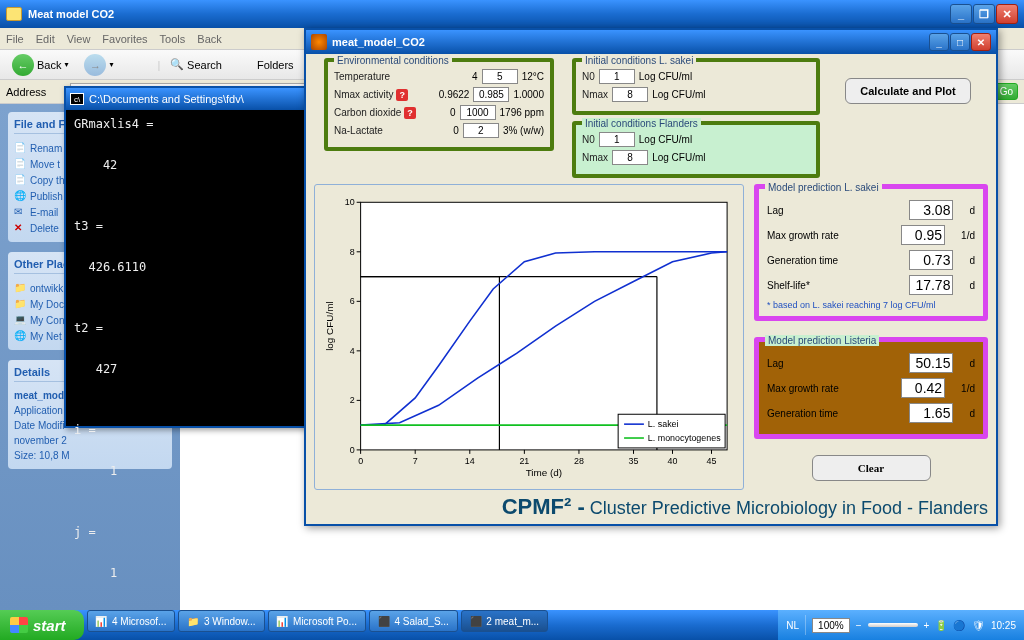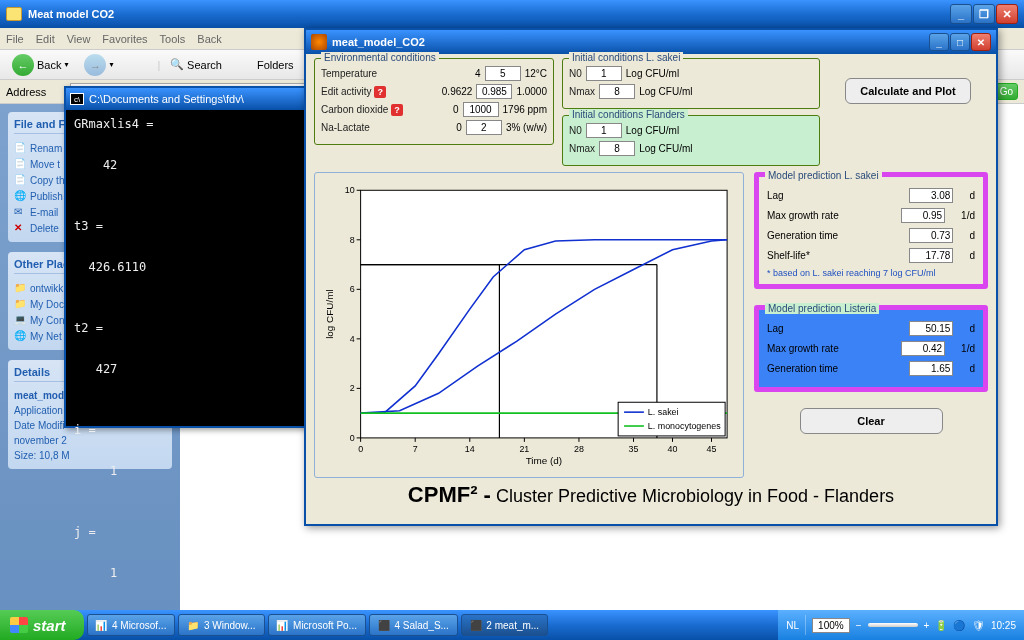--- a/index.html
+++ b/index.html
@@ -40,46 +40,46 @@
 .matlab { position: absolute; left: 304px; top: 28px; width: 694px; height: 498px; background: #ece9d8; border: 2px solid #0850a8; box-shadow: 2px 2px 8px rgba(0,0,0,0.4); }
 .matlab-title { height: 24px; background: linear-gradient(to bottom, #3a93ff 0%, #0850a8 100%); color: #fff; display: flex; align-items: center; padding: 0 5px; font-weight: bold; }
 .matlab-title .ml-icon { width: 16px; height: 16px; background: radial-gradient(circle, #f80, #a40); border-radius: 2px; margin-right: 5px; }
 .matlab-title .win-controls { margin-left: auto; display: flex; gap: 1px; }
 .ml-btn { width: 20px; height: 18px; border-radius: 3px; display: flex; align-items: center; justify-content: center; font-size: 10px; font-weight: bold; }
 .ml-min { background: linear-gradient(#5aa3e8,#2a73c8); color: #fff; border: 1px solid #1a5090; }
 .ml-close { background: linear-gradient(#f08070,#d04030); color: #fff; border: 1px solid #a02010; }
 
 .matlab-body { padding: 4px 8px 8px 8px; }
 .topgrid { display: grid; grid-template-columns: 240px 1fr 160px; gap: 8px; align-items: start; }
-.fieldset { border: 1px solid #4d7c0f; border-radius: 3px; padding: 4px 6px 6px 6px; position: relative; font-size: 10px; }
+.fieldset { border: 4px solid #4d7c0f; border-radius: 3px; padding: 4px 6px 6px 6px; position: relative; font-size: 10px; margin-left: 10px; }
 .fieldset.green { background: #c8f0d0; }
 .fieldset .legend { position: absolute; top: -7px; left: 6px; background: #ece9d8; padding: 0 3px; color: #2a4a7a; }
 .fieldset.green .legend { background: #c8f0d0; }
 .frow { display: grid; grid-template-columns: 1fr auto auto auto; gap: 4px; align-items: center; margin: 3px 0; }
 .frow .lab { color: #222; }
 .frow input { width: 36px; border: 1px solid #888; text-align: center; font-family: inherit; font-size: 10px; padding: 1px; }
 .qmark { width: 12px; height: 12px; background: #e03030; color: #fff; display: inline-flex; align-items: center; justify-content: center; font-size: 9px; border-radius: 2px; font-weight: bold; }
 .calc-btn, .clear-btn { padding: 6px 14px; font-weight: bold; background: #eee; border: 1px solid #888; border-radius: 6px; font-family: inherit; font-size: 11px; }
 
 .midgrid { display: grid; grid-template-columns: 430px 1fr; gap: 10px; margin-top: 6px; }
 .chartbox { border: 1px solid #8fb0d8; border-radius: 3px; padding: 6px; }
 .chart { width: 100%; height: 290px; }
 .predbox { border: 5px solid #d946ef; border-radius: 3px; padding: 6px 8px; margin-bottom: 16px; position: relative; font-size: 10px; }
-.predbox.green { background: #3b82f6; }
+.predbox.green { background: #a16207; }
 .predbox .legend { position: absolute; top: -7px; left: 6px; background: #ece9d8; padding: 0 3px; color: #2a4a7a; }
 .predbox.green .legend { background: #c8f0d0; }
 .prow { display: grid; grid-template-columns: 1fr auto auto; gap: 16px; align-items: center; margin: 5px 0; }
-.prow input { width: 44px; border: 1px solid #888; text-align: right; font-family: inherit; font-size: 10px; padding: 1px 2px; }
+.prow input { width: 44px; border: 1px solid #888; text-align: right; font-family: inherit; font-size: 14px; padding: 1px 2px; }
 .note { color: #2050c0; font-size: 9px; margin-top: 2px; }
 
-.footer-title { text-align: center; font-size: 18px; color: #000000; margin-top: 4px; font-family: Arial; }
+.footer-title { text-align: right; font-size: 18px; color: #0c4a6e; margin-top: 4px; font-family: Arial; }
 .footer-title .big { font-weight: bold; font-size: 22px; }
 
 
-.taskbar { position: absolute; left: 0; bottom: 0; width: 100%; height: 30px; background: linear-gradient(to bottom, #3a93ff 0%, #1a6cd0 50%, #0850a8 100%); display: flex; align-items: center; }
+.taskbar { position: absolute; left: 0; bottom: 0; width: 100%; height: 30px; background: linear-gradient(to bottom, #3a93ff 0%, #1a6cd0 50%, #0850a8 100%); display: flex; align-items: flex-start; }
 .start-btn { height: 100%; padding: 0 18px 0 10px; background: linear-gradient(to bottom, #5c5, #2a2); color: #fff; font-style: italic; font-weight: bold; display: flex; align-items: center; border-radius: 0 10px 10px 0; font-size: 15px; }
 .start-btn .winlogo { width: 18px; height: 16px; margin-right: 5px; background: conic-gradient(#f44 0 25%, #4c4 0 50%, #48f 0 75%, #fc4 0); border-radius: 2px; }
 .task-btn { height: 22px; margin-left: 3px; padding: 0 8px; background: linear-gradient(to bottom, #5aa3e8, #2a73c8); border: 1px solid #1a5090; color: #fff; display: flex; align-items: center; border-radius: 3px; font-size: 10px; gap: 4px; }
 .task-btn.active { background: linear-gradient(to bottom, #2a73c8, #1a5090); }
 .tray { margin-left: auto; height: 100%; background: linear-gradient(to bottom, #5bb0ff, #1880e0); display: flex; align-items: center; padding: 0 8px; gap: 6px; color: #fff; font-size: 10px; }
 .tray .sep { width: 1px; height: 20px; background: rgba(255,255,255,0.3); }
 .zoom-box { background: #fff; color: #000; padding: 1px 5px; font-size: 10px; border: 1px solid #888; }
 </style>
 </head>
 <body>
@@ -244,21 +244,21 @@
     <div class="topgrid">
       <div class="fieldset">
         <span class="legend">Environmental conditions</span>
         <div class="frow">
             <span class="lab">Temperature</span>
             <span>4</span>
             <input value="5" style="">
             <span>12°C</span>
           </div>
         <div class="frow">
-            <span class="lab"><span>Edit activity</span> <span class="qmark">?</span></span>
+            <span class="lab"><span>Nmax activity</span> <span class="qmark">?</span></span>
             <span>0.9622</span>
             <input value="0.985" style="">
             <span>1.0000</span>
           </div>
         <div class="frow">
             <span class="lab"><span>Carbon dioxide</span> <span class="qmark">?</span></span>
             <span>0</span>
             <input value="1000" style="">
             <span>1796 ppm</span>
           </div>
@@ -388,21 +388,21 @@
               <input readonly="" value="0.42" style="">
               <span>1/d</span>
             </div>
           <div class="prow">
               <span>Generation time</span>
               <input readonly="" value="1.65" style="">
               <span>d</span>
             </div>
         </div>
         <div style="text-align:center;">
-          <button class="clear-btn" style="width:143px;">Clear</button>
+          <button class="clear-btn" style="width:119px;font-family:Liberation Serif, serif;">Clear</button>
         </div>
       </div>
     </div>
 
     <div class="footer-title">
       <span class="big">CPMF²  -</span>
       <span>Cluster Predictive Microbiology in Food - Flanders</span>
     </div>
   </div>
 </div>

